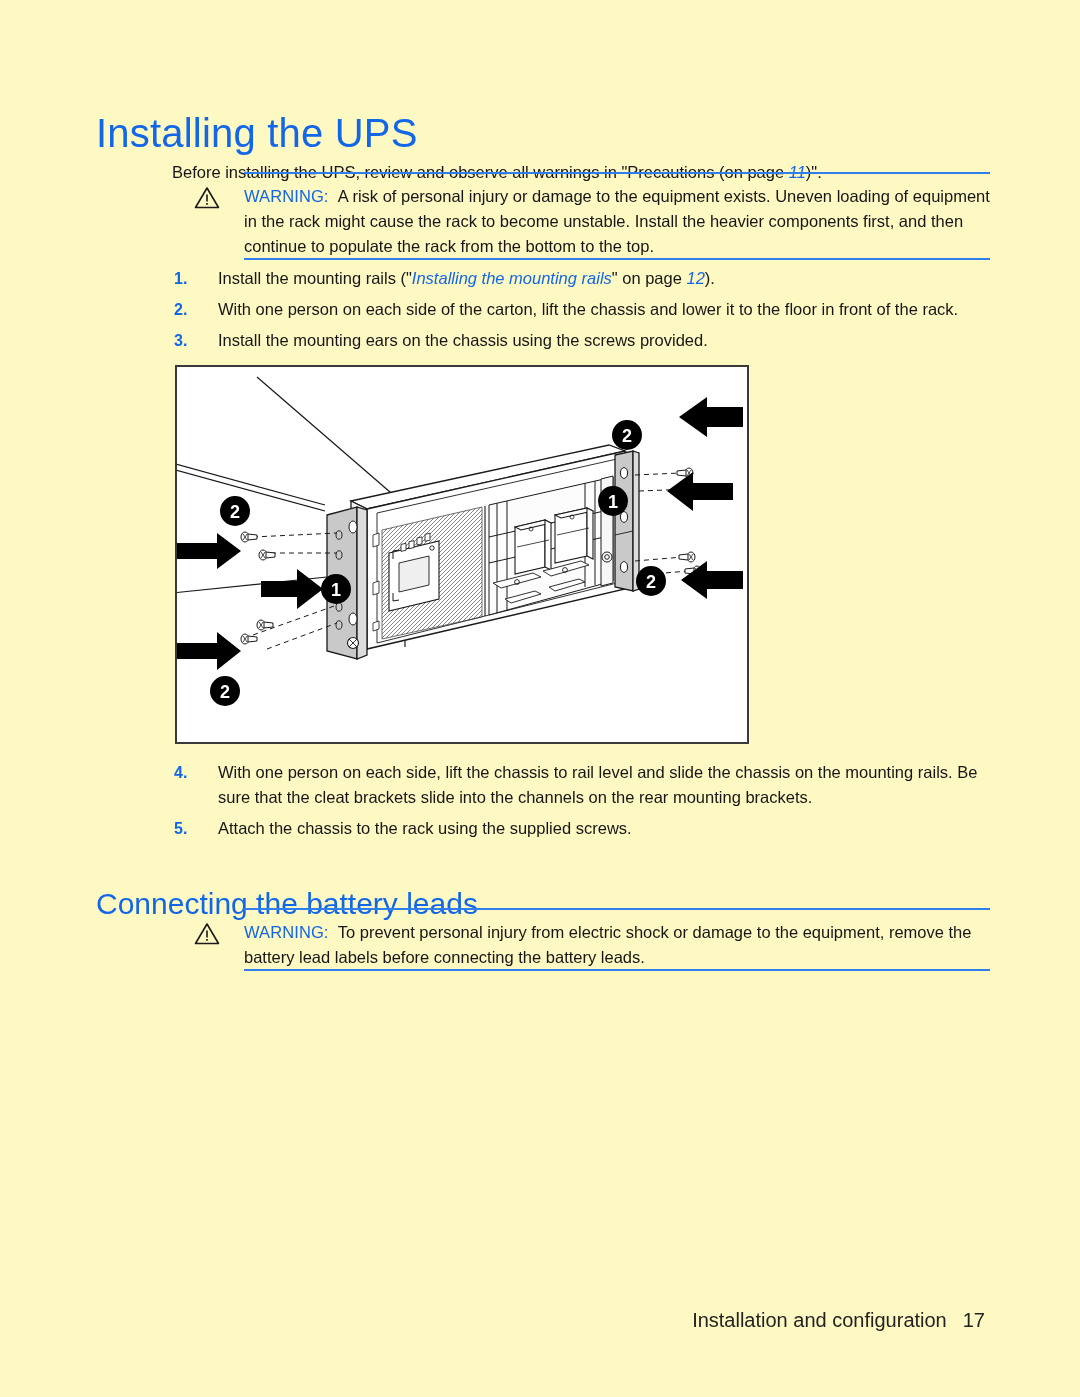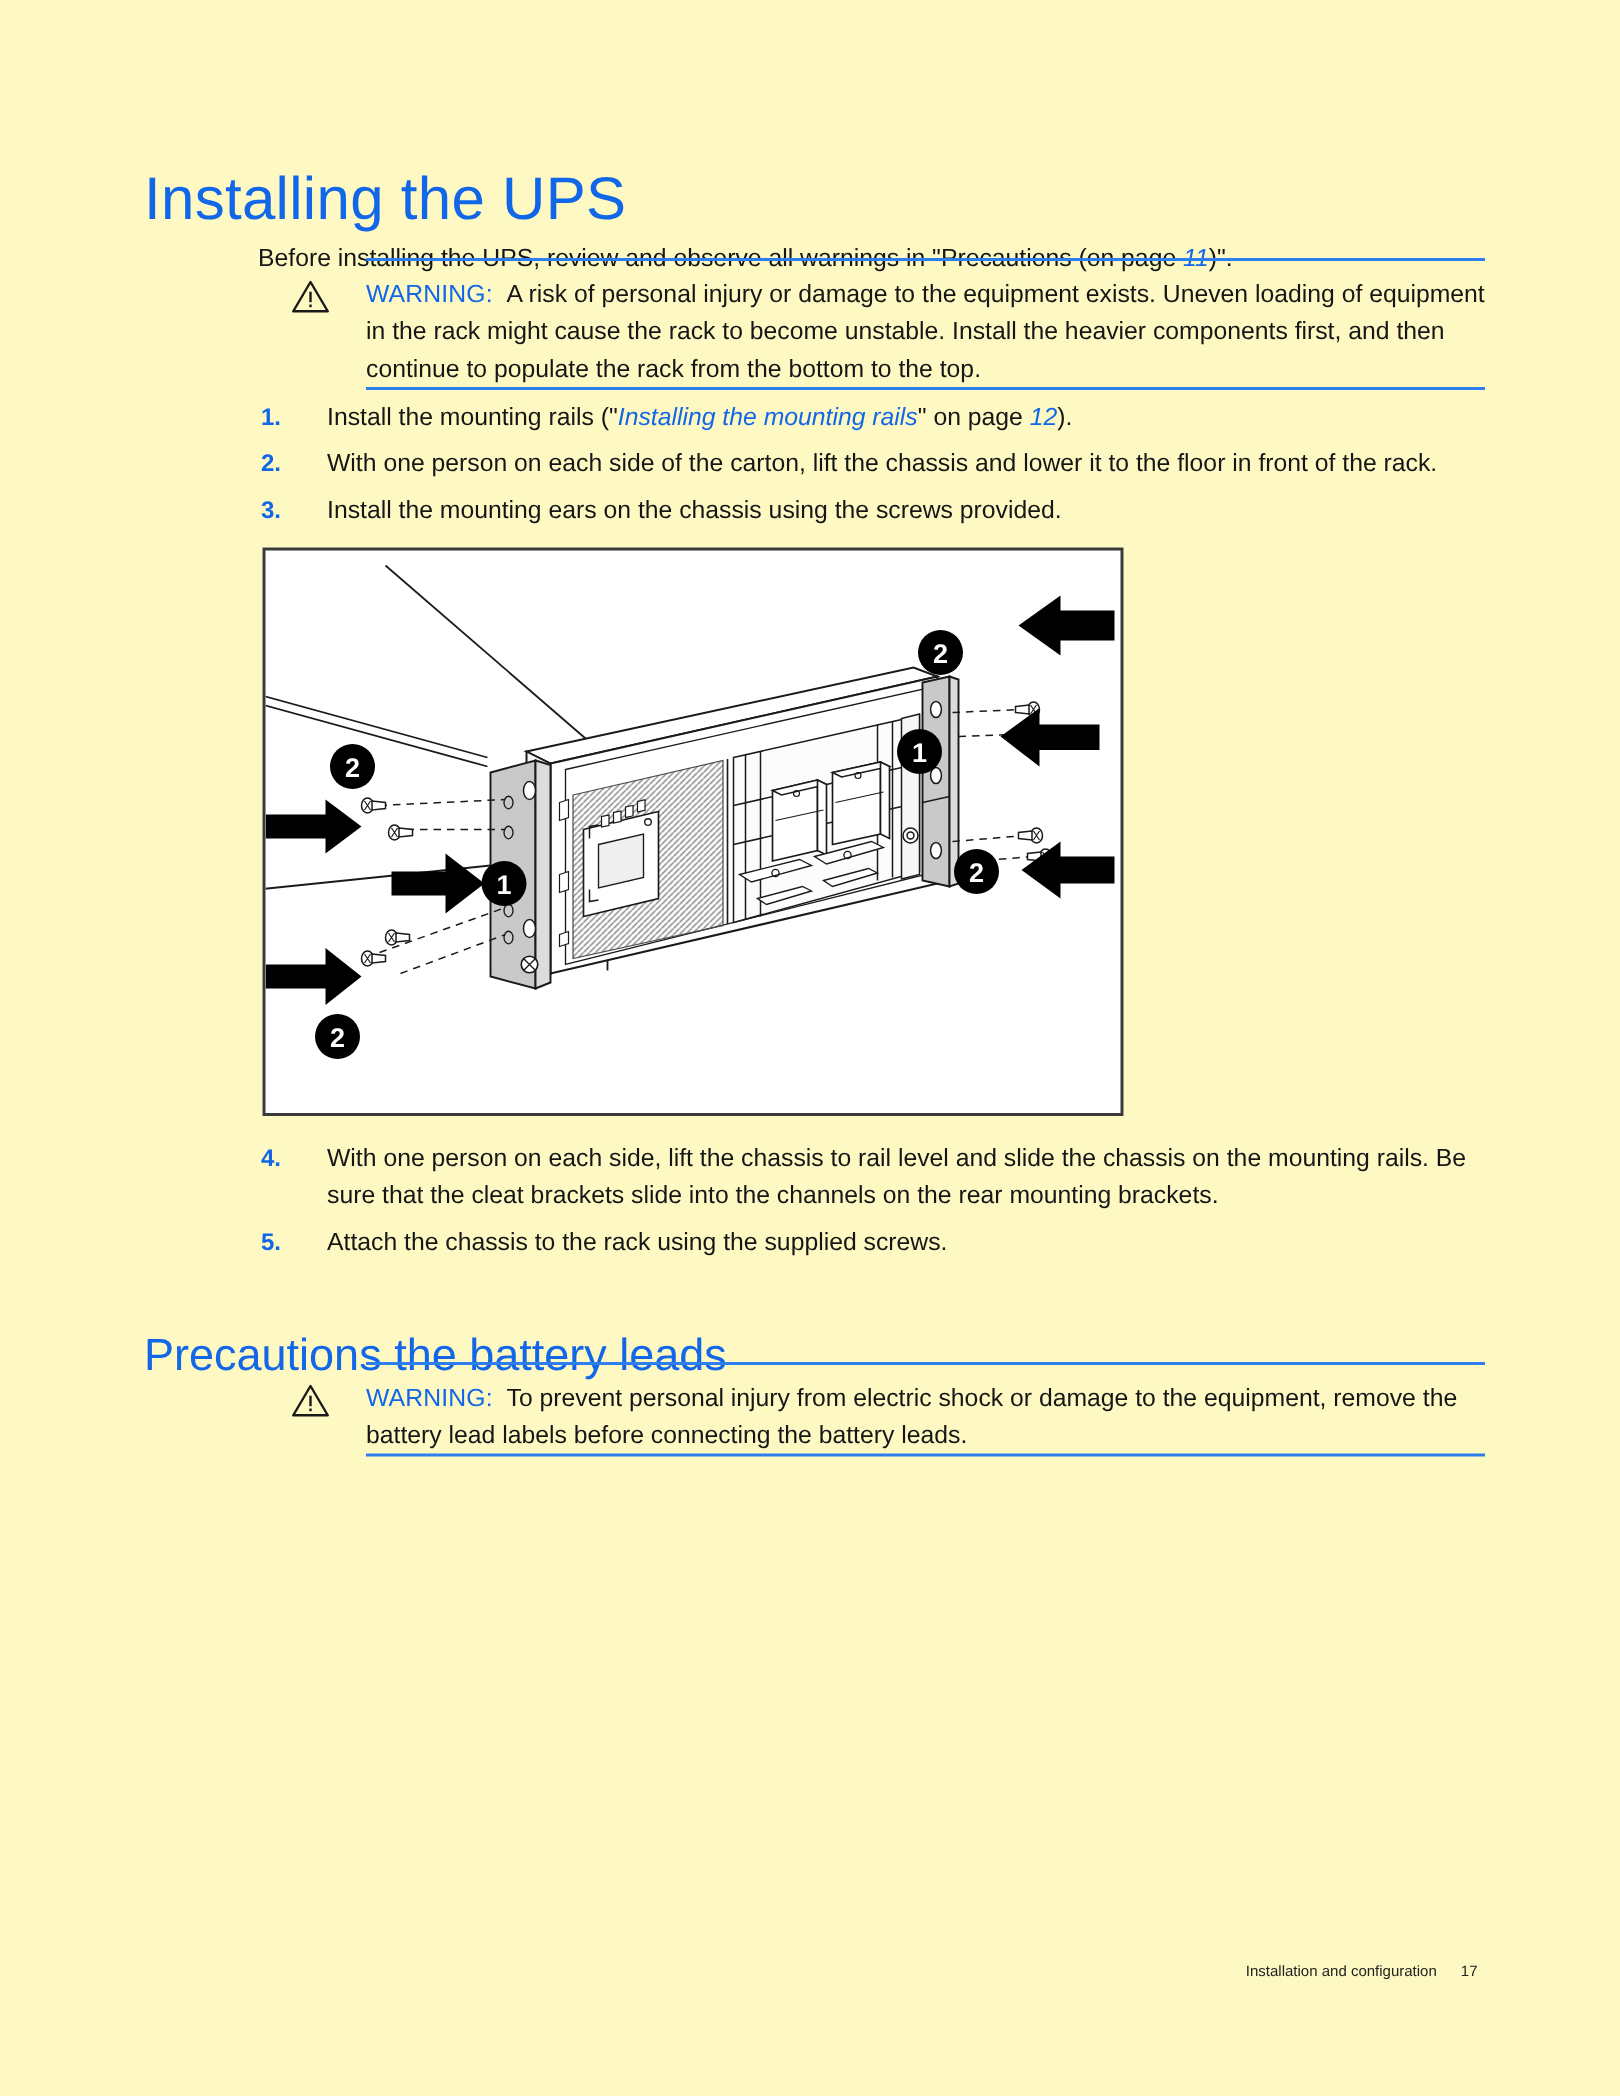--- a/index.html
+++ b/index.html
@@ -134,21 +134,21 @@
   .figure svg { display: block; }
 
   
   .footer {
     position: absolute;
     left: 0;
     top: 1309px;
     width: 1080px;
     text-align: right;
     padding-right: 95px;
-    font-size: 10px;
+    font-size: 20px;
     color: #222222;
   }
   .footer .pgnum { margin-left: 16px; }
 </style>
 </head>
 <body>
 
 <div class="page">
 
   <h1 class="h1">Installing the UPS</h1>
@@ -402,21 +402,21 @@
 
   <ol class="olist" id="list-b" style="list-style:none;margin:0;padding:0;">
     <li class="oitem">
       <span class="onum">4.</span><span>With one person on each side, lift the chassis to rail level and slide the chassis on the mounting rails. Be sure that the cleat brackets slide into the channels on the rear mounting brackets.</span>
     </li>
     <li class="oitem">
       <span class="onum">5.</span><span>Attach the chassis to the rack using the supplied screws.</span>
     </li>
   </ol>
 
-  <h2 class="h2">Precautions the battery leads</h2>
+  <h2 class="h2">Connecting the battery leads</h2>
 
   <div class="warn" id="warn2">
     <div class="rule top"></div>
     <span class="tri">
       <svg width="26" height="23" viewBox="0 0 26 23">
         <polygon points="13,2 24.5,21.5 1.5,21.5" fill="none" stroke="#1a1a1a" stroke-width="1.6" stroke-linejoin="round"></polygon>
         <rect x="12.2" y="8.5" width="1.6" height="7" fill="#1a1a1a"></rect>
         <rect x="12.2" y="17" width="1.6" height="1.8" fill="#1a1a1a"></rect>
       </svg>
     </span>

